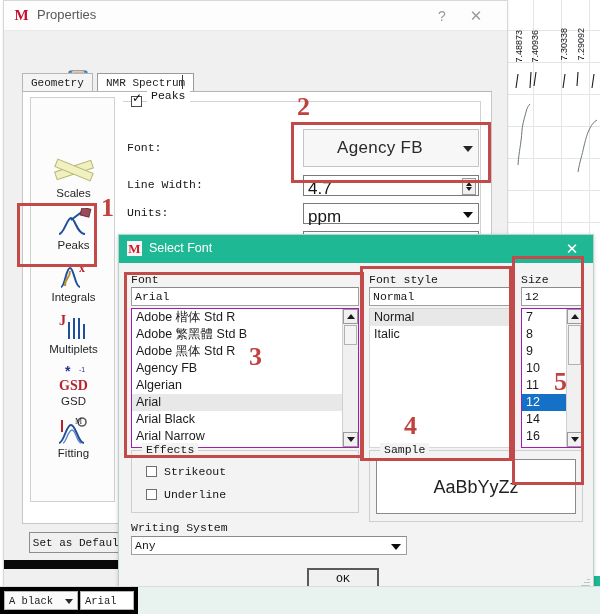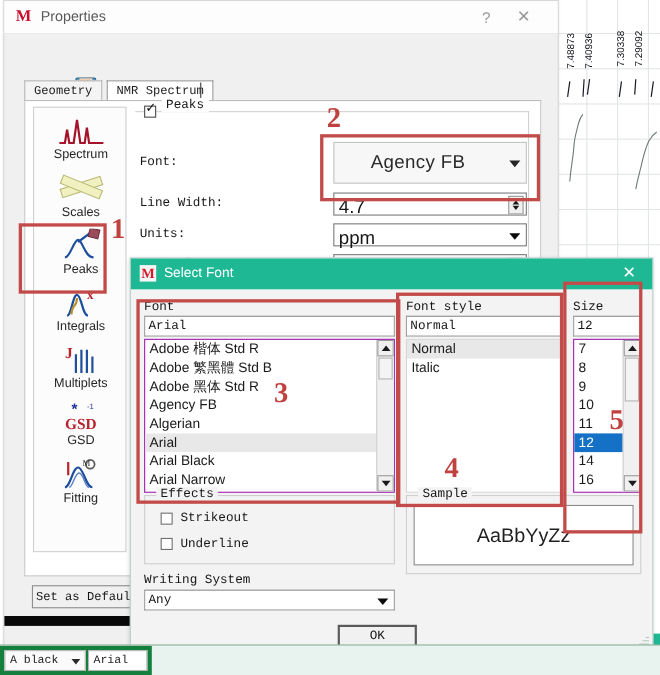--- a/index.html
+++ b/index.html
@@ -297,21 +297,21 @@
   .redbox { position:absolute; border:3px solid #c24a48; pointer-events:none; }
   .rednum {
     position:absolute; color:#c0423f; font-weight:bold;
     font-family:"Liberation Serif", serif; font-size:26px;
     pointer-events:none;
   }
 
   
   #status-strip {
     position:absolute; left:0; top:586px; width:600px; height:28px;
-    background:#15803d; border-top:1px solid #dcdcdc;
+    background:#000000; border-top:1px solid #dcdcdc;
   }
   #status-color-combo {
     position:absolute; left:4px; top:4px; width:74px; height:19px;
     background:#fafafa; border:1px solid #b5b5b5;
   }
   #status-color-combo .t {
     position:absolute; left:4px; top:3px;
     font-family:"Liberation Mono", monospace; font-size:10.5px; color:#222;
   }
   #status-color-combo .arrow-down { top:7px; right:4px; border-top-color:#2a2a2a; border-left-width:4px; border-right-width:4px; border-top-width:5px; }
@@ -389,28 +389,20 @@
     <div class="tab" id="tab-geometry">Geometry</div>
     <div class="tab active" id="tab-nmr">NMR Spectrum</div>
     <div id="tab-caret"></div>
   </div>
   <div id="tab-underline"></div>
 
   <div id="prop-body">
 
     <div id="icon-rail">
 
-      <div class="rail-item" style="top:6px">
-        <span class="rail-glyph">
-          <svg width="46" height="28" viewBox="0 0 46 28">
-            <path d="M3,26 L8,26 L10,14 L12,26 L16,26 L19,5 L22,26 L26,26 L28,12 L30,26 L43,26" stroke="#a5132b" stroke-width="2" fill="none"></path>
-          </svg>
-        </span>
-        <span class="rail-label">Spectrum</span>
-      </div>
 
       <div class="rail-item" style="top:58px">
         <span class="rail-glyph">
           <svg width="46" height="28" viewBox="0 0 46 28">
             <g stroke="#b8b870" stroke-width="1" fill="#f0f0c0">
               <rect x="4" y="10" width="38" height="8" transform="rotate(-18 23 14)"></rect>
               <rect x="4" y="10" width="38" height="8" transform="rotate(22 23 14)"></rect>
             </g>
           </svg>
         </span>
@@ -594,21 +586,21 @@
       <span class="chkbox"></span>
       <span class="chklabel">Strikeout</span>
     </div>
     <div class="chkrow" style="top:37px">
       <span class="chkbox"></span>
       <span class="chklabel">Underline</span>
     </div>
   </div>
 
   <div class="sf-grouplabel" style="left:12px; top:286px;">Writing System</div>
-  <div class="sf-input" style="left:12px; top:301px; width:228px;">
+  <div class="sf-input" style="left:12px; top:301px; width:276px;">
     <div class="v">Any</div>
     <div class="arrow-down" style="top:7px;"></div>
   </div>
 
   <div id="sample-group">
     <div id="sample-legend">Sample</div>
     <div id="sample-box">
       <div id="sample-text">AaBbYyZz</div>
     </div>
   </div>

